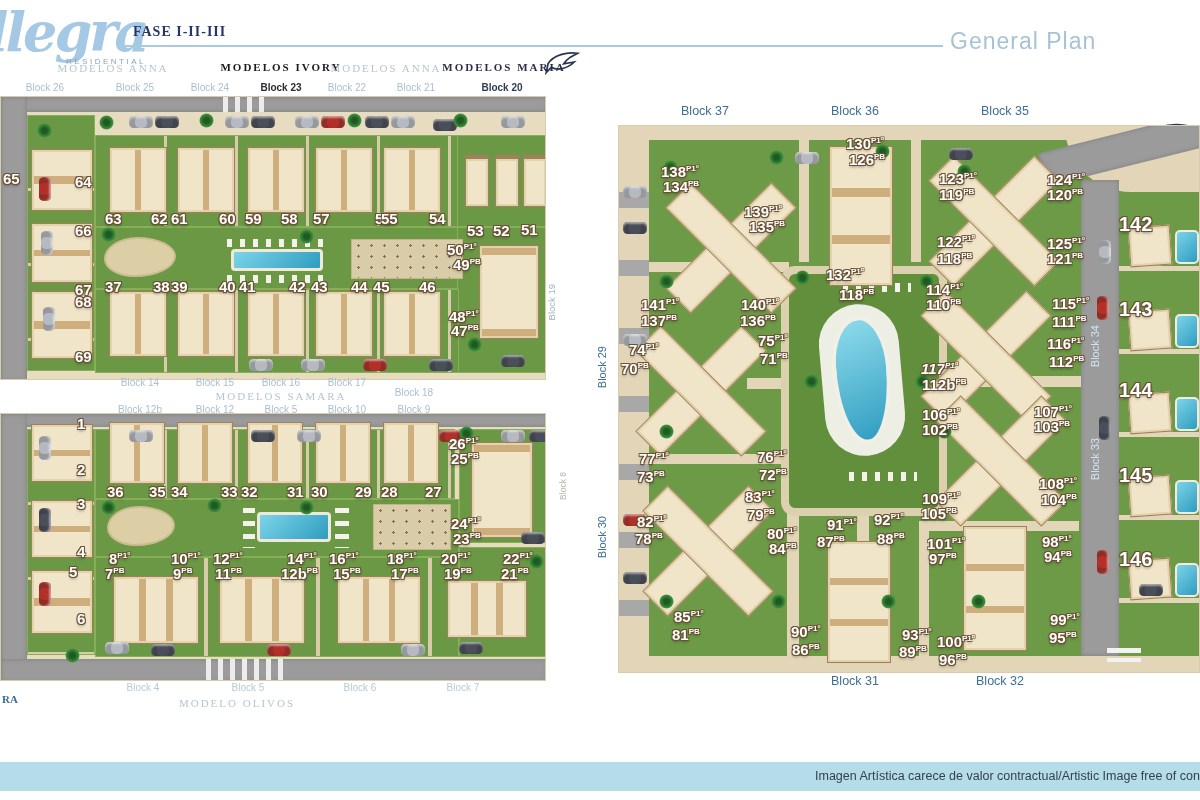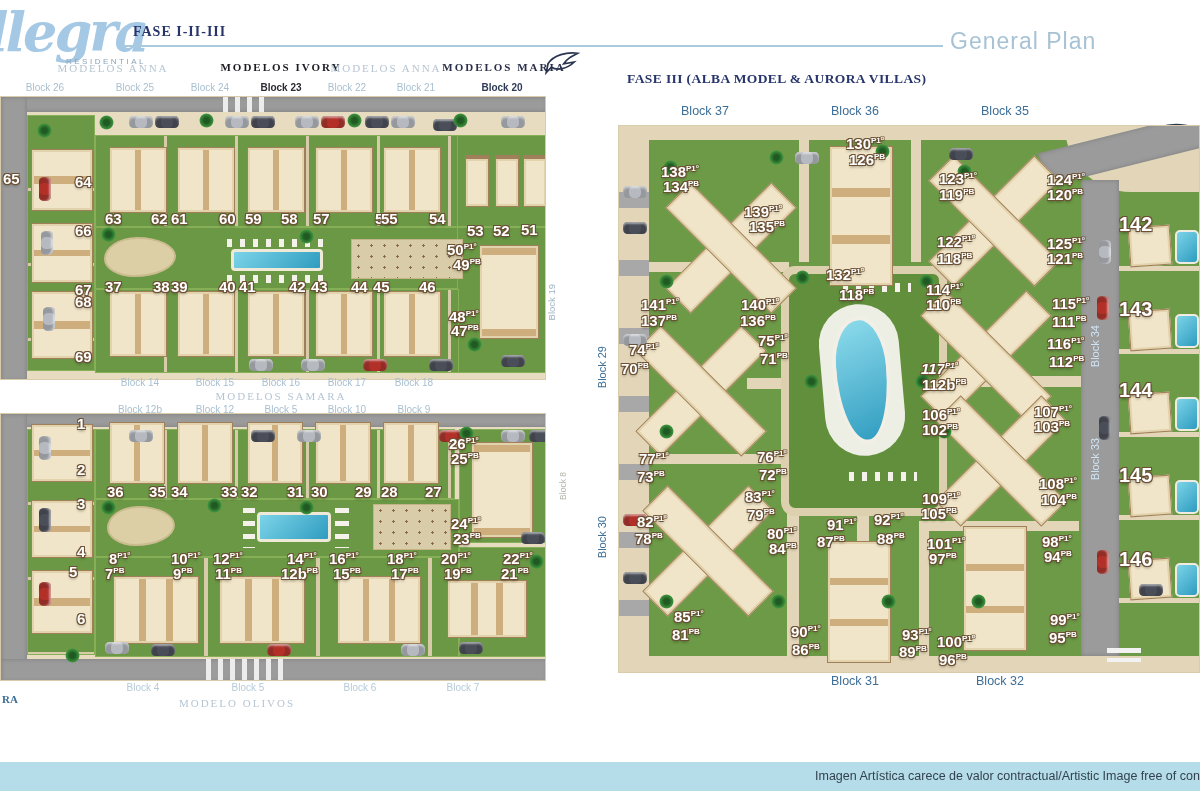--- a/index.html
+++ b/index.html
@@ -86,21 +86,20 @@
 <body>
 
 <div class="page" id="plan-page">
   <div>
     <div class="logo-script">llegra</div>
     <div class="logo-sub">RESIDENTIAL</div>
   </div>
   <div class="fase">FASE I-II-III</div>
   <div class="hline"></div>
   <div class="gplan">General Plan</div>
-  <div class="f3title">FASE III (ALBA MODEL &amp; AURORA VILLAS)</div>
 
   <svg class="bird" style="left:544px;top:48px" width="36" height="28" viewBox="0 0 40 32">
     <path d="M4 18 C10 8 26 4 38 6 C30 10 26 12 22 18 L34 16 C26 24 14 26 8 22 L2 28 Z" fill="none" stroke="#2a3550" stroke-width="2"></path>
   </svg>
   <svg class="bird" style="left:1134px;top:118px" width="54" height="42" viewBox="0 0 40 32">
     <path d="M4 18 C10 8 26 4 38 6 C30 10 26 12 22 18 L34 16 C26 24 14 26 8 22 L2 28 Z" fill="none" stroke="#2a3550" stroke-width="2"></path>
   </svg>
 
   <div class="footerbar">
     <span>Imagen Artística carece de valor contractual/Artistic Image free of contractual value</span>
@@ -447,21 +446,21 @@
     <div class="txt blk" style="left: 135px; top: 83px;">Block 25</div>
     <div class="txt blk" style="left: 210px; top: 83px;">Block 24</div>
     <div class="txt blk-dark" style="left: 281px; top: 83px;">Block 23</div>
     <div class="txt blk" style="left: 347px; top: 83px;">Block 22</div>
     <div class="txt blk" style="left: 416px; top: 83px;">Block 21</div>
     <div class="txt blk-navy" style="left: 502px; top: 83px;">Block 20</div>
     <div class="txt blk" style="left: 140px; top: 378px;">Block 14</div>
     <div class="txt blk" style="left: 215px; top: 378px;">Block 15</div>
     <div class="txt blk" style="left: 281px; top: 378px;">Block 16</div>
     <div class="txt blk" style="left: 347px; top: 378px;">Block 17</div>
-    <div class="txt blk" style="left: 414px; top: 378px;">Block 18</div>
+    <div class="txt blk" style="left: 414px; top: 388px;">Block 18</div>
     <div class="txt mod" style="left: 281px; top: 391px;">MODELOS SAMARA</div>
     <div class="txt blk" style="left: 140px; top: 405px;">Block 12b</div>
     <div class="txt blk" style="left: 215px; top: 405px;">Block 12</div>
     <div class="txt blk" style="left: 281px; top: 405px;">Block 5</div>
     <div class="txt blk" style="left: 347px; top: 405px;">Block 10</div>
     <div class="txt blk" style="left: 414px; top: 405px;">Block 9</div>
     <div class="txt blk-light" style="left: 143px; top: 683px;">Block 4</div>
     <div class="txt blk-light" style="left: 248px; top: 683px;">Block 5</div>
     <div class="txt blk-light" style="left: 360px; top: 683px;">Block 6</div>
     <div class="txt blk-light" style="left: 463px; top: 683px;">Block 7</div>

